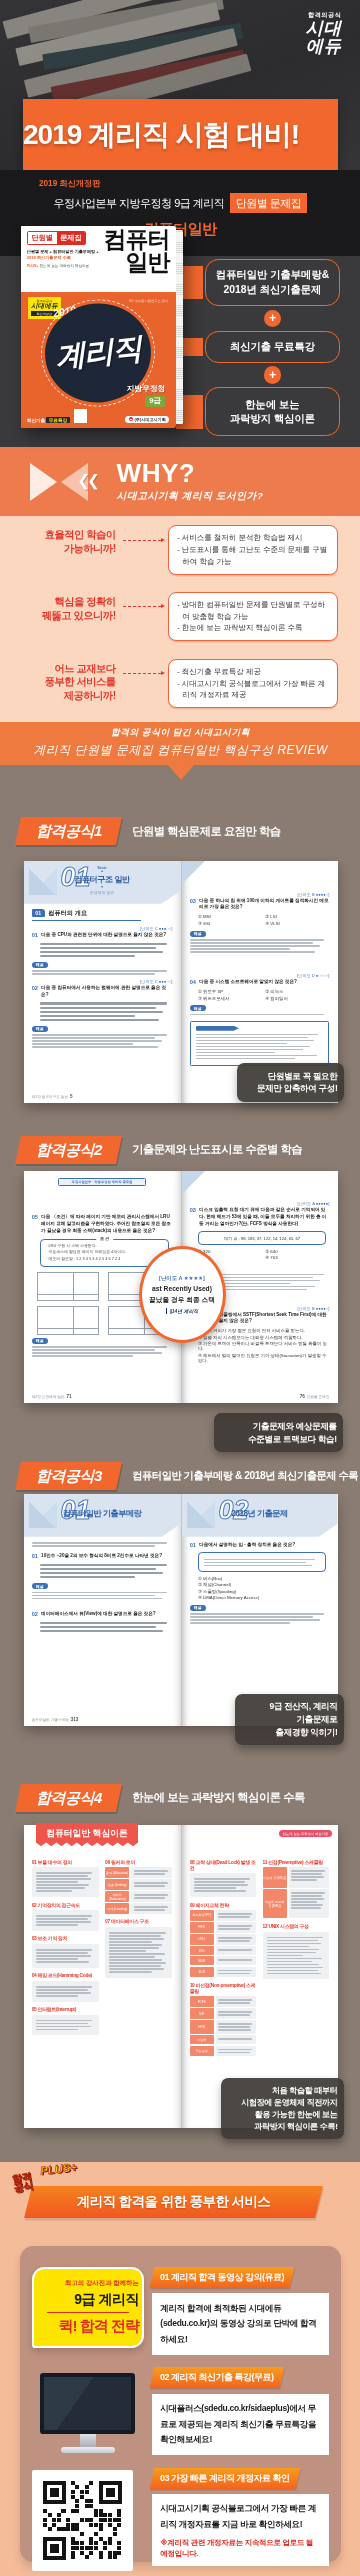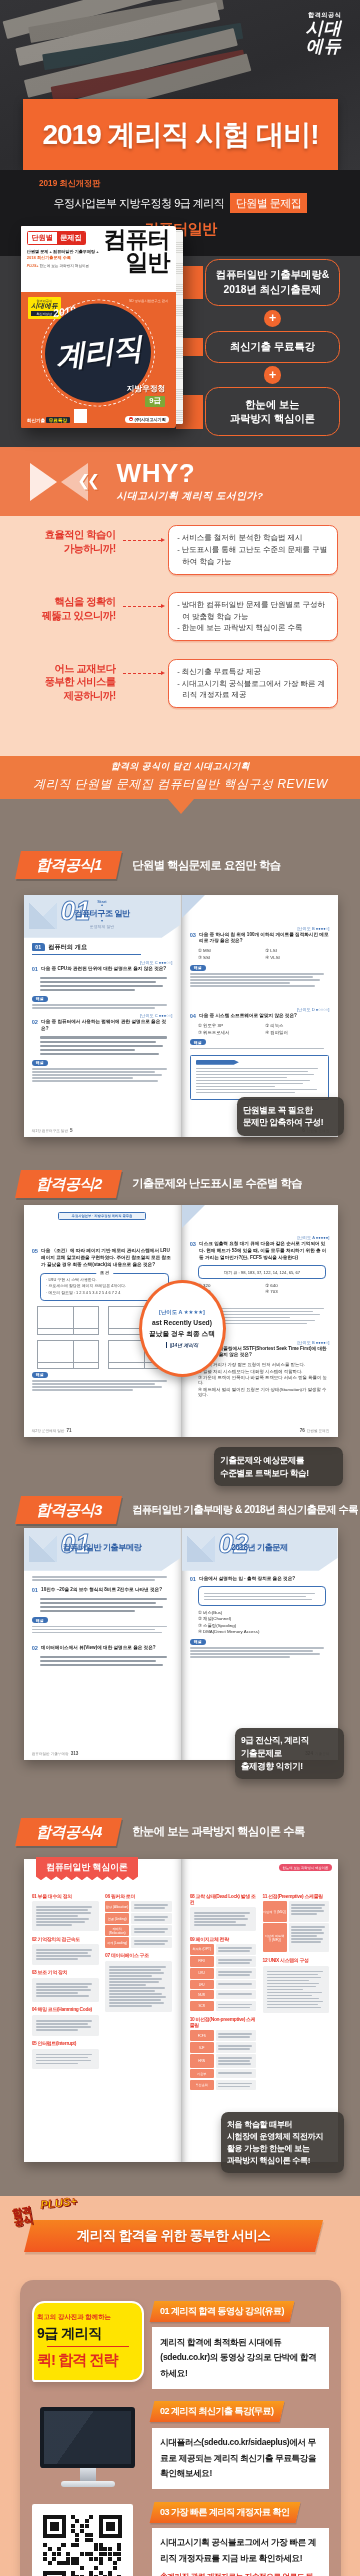--- a/index.html
+++ b/index.html
@@ -19,21 +19,21 @@
   .papers i:nth-child(2){left:46px;top:32px;width:196px;height:15.5px;background:#b7b0a2;transform:rotate(-4deg)}
   .papers i:nth-child(3){left:31px;top:46px;width:206px;height:17.5px;background:#ded7c9;transform:rotate(-7deg)}
   .papers i:nth-child(4){left:57px;top:62px;width:201px;height:15.5px;background:#2f4a4f;transform:rotate(-3deg)}
   .papers i:nth-child(5){left:36px;top:76px;width:216px;height:17.5px;background:#c9c2b4;transform:rotate(-8deg)}
   .papers i:nth-child(6){left:62px;top:92px;width:196px;height:15.5px;background:#8c332e;transform:rotate(-5deg)}
   .papers i:nth-child(7){left:41px;top:105px;width:222px;height:17.5px;background:#bdb6a8;transform:rotate(-9deg)}
   .hero-logo{position:absolute;top:11.3px;right:19.6px;text-align:right;color:#fff}
   .hero-logo .s{font-size:6.2px;font-weight:700;letter-spacing:0.5px}
   .hero-logo .b{font-size:17.5px;font-weight:900;font-style:italic;line-height:1.02;letter-spacing:0.5px}
   .hero-title{position:absolute;left:23px;right:23px;top:99px;height:71px;background:var(--orange);
-    display:flex;align-items:center;justify-content:center;box-shadow:0 3.1px 8.2px rgba(0,0,0,.35)}
+    display:flex;align-items:center;box-shadow:0 3.1px 8.2px rgba(0,0,0,.35)}
   .hero-title span{color:#fff;font-size:28px;font-weight:900;letter-spacing:-1px;text-shadow:0 1.5px 3.1px rgba(0,0,0,.25)}
 
   
   .subhead{height:86px;background:#1A1A1C;padding-top:8.2px}
   .subhead .ed{color:var(--orange);font-size:8.2px;font-weight:800;margin:0 0 4.1px 39px}
   .subhead .ln{text-align:center;color:#fff;font-size:11px;font-weight:400;letter-spacing:-0.5px}
   .subhead .ln .tagbox{display:inline-block;background:var(--orange);padding:2.6px 6.2px;margin-left:5.2px}
   .subhead .sj{text-align:center;color:var(--orange);font-size:15px;font-weight:900;margin-top:6.2px;letter-spacing:-0.5px}
 
   
@@ -81,21 +81,21 @@
   
   .why{height:69px;background:#EE7B4B;display:flex;align-items:center;padding-left:30px;position:relative}
   .whylogo{width:67px;height:44px;position:relative;margin-right:19.6px}
   .whylogo .bt{position:absolute;left:0;top:3.1px;width:0;height:0;border:19px solid transparent;border-left:27px solid rgba(255,255,255,.85)}
   .whylogo .bt2{position:absolute;right:9.3px;top:3.1px;width:0;height:0;border:19px solid transparent;border-right:27px solid rgba(255,255,255,.55)}
   .whylogo .ch{position:absolute;right:0;top:12.4px;color:#fff;font-size:15.5px;font-weight:900;letter-spacing:-3.1px;text-shadow:1px 1px 0 rgba(209,80,20,.6)}
   .why .txt .w{color:#fff;font-size:26px;font-weight:900;letter-spacing:0.5px;line-height:1}
   .why .txt .s{color:#fff;font-size:9.8px;font-style:italic;font-weight:700;margin-top:4.1px;letter-spacing:0.5px}
 
   
-  .reasons{height:240px;background:var(--pink);padding:9.3px 23px 0 20.6px}
+  .reasons{height:206px;background:var(--pink);padding:9.3px 23px 0 20.6px}
   .rrow{display:flex;align-items:flex-start;margin-bottom:17.5px}
   .rhead{width:95px;text-align:right;color:#E33A2E;font-size:10.3px;font-weight:900;line-height:1.3;letter-spacing:-0.5px;padding-top:3.1px}
   .rarr{width:38px;margin:0 7.2px;position:relative;border-top:1.3px dashed #E33A2E;margin-top:14.4px}
   .rarr:after{content:'';position:absolute;right:-4.1px;top:-3.1px;border-left:4.6px solid #E33A2E;border-top:2.6px solid transparent;border-bottom:2.6px solid transparent}
   .rbox{flex:1;background:#fff;border:1.3px solid var(--coral);border-radius:8.2px;padding:6.2px 8.2px;box-shadow:0 1.5px 0 rgba(224,90,50,.25)}
   .rbox div{font-size:7.5px;color:#333;line-height:1.55;padding-left:5.2px;text-indent:-5.2px}
 
   
   .review{height:43px;background:var(--orange2);text-align:center;color:#fff;position:relative;padding-top:5.2px}
   .review .l1{font-size:8.8px;font-weight:700;font-style:italic;letter-spacing:0.5px}
@@ -152,21 +152,21 @@
      repeating-linear-gradient(180deg,transparent 0 6.7px,#9aa2ab 6.7px 7.2px);position:relative}
   .stacktbl:before{content:'';position:absolute;left:58%;top:0;bottom:0;width:0.5px;background:#9aa2ab}
   .maglens{position:absolute;right:-45px;top:75px;width:87px;height:97px;background:#fff;border:3.1px solid var(--orange);
     border-radius:50%;z-index:6;display:flex;flex-direction:column;align-items:center;justify-content:center;gap:3.6px;
     box-shadow:0 4.1px 9.3px rgba(0,0,0,.3);text-align:center;padding:4.1px}
   .maglens .mt{color:var(--blue);font-size:5.4px;font-weight:700}
   .maglens .m1{font-size:6.7px;font-weight:800;color:#222}
   .maglens .m2{font-size:6.7px;font-weight:800;color:#222}
   .maglens .ms{font-size:4.9px;font-style:italic;color:#16325c;border-left:1.5px solid #16325c;padding-left:2.6px;font-weight:700}
   .tip{position:absolute;background:rgba(62,58,54,.93);border-radius:7.2px;padding:6.7px 6.2px;color:#fff;font-weight:700;
-    font-size:8.5px;line-height:1.5;text-align:left;box-shadow:0 4.1px 8.2px rgba(0,0,0,.3);z-index:7;letter-spacing:-0.3px}
+    font-size:8.5px;line-height:1.5;text-align:right;box-shadow:0 4.1px 8.2px rgba(0,0,0,.3);z-index:7;letter-spacing:-0.3px}
   .tip.flow{position:static;display:block;width:129px;margin:10.3px 18px 0 auto}
   
   .ribbon4{position:absolute;left:12.4px;top:-2.1px;background:#F0554B;color:#fff;font-weight:800;font-size:8.8px;padding:5.2px 10.3px 6.2px;z-index:3;
     clip-path:polygon(0 0,100% 0,100% 84%,95% 100%,90% 84%,85% 100%,80% 84%,75% 100%,70% 84%,65% 100%,60% 84%,55% 100%,50% 84%,45% 100%,40% 84%,35% 100%,30% 84%,25% 100%,20% 84%,15% 100%,10% 84%,5% 100%,0 84%)}
   .tab4{position:absolute;right:5.2px;top:5.2px;background:#E8506A;color:#fff;font-size:3.3px;padding:1.5px 4.1px;border-radius:4.1px}
   .cols2{display:grid;grid-template-columns:1fr 1fr;gap:6.2px;margin-top:2.1px}
   .h4red{color:#E8392B;font-size:4.9px;font-weight:800;margin:4.6px 0 2.6px;letter-spacing:-0.3px}
   .gbox{background:#EFF0F1;border-radius:1.5px;padding:3.6px 4.1px}
   .chiprow{display:flex;gap:2.1px;margin:1.5px 0;align-items:stretch}
   .chip{background:#F2876A;color:#fff;font-size:3.1px;display:flex;align-items:center;justify-content:center;text-align:center;
@@ -180,21 +180,21 @@
   .pbanner span{display:block;transform:skewX(14deg);color:#fff;font-size:13.4px;font-weight:900;text-align:center;letter-spacing:-0.5px;text-shadow:0 1px 1.5px rgba(0,0,0,.2)}
   .sticker{position:absolute;left:13.4px;top:11.3px;transform:rotate(-10deg);z-index:3;line-height:.95}
   .sticker .a{font-size:9.8px;font-weight:900;color:var(--yellow);-webkit-text-stroke:0.6px #B01E12;text-shadow:1px 1px 0 #7a130b}
   .sticker .p{font-size:11.3px;font-weight:900;font-style:italic;color:var(--yellow);-webkit-text-stroke:0.6px #B01E12;text-shadow:1px 1px 0 #7a130b;margin-left:13.4px;display:block;transform:rotate(4deg) translateY(-15.5px);position:absolute;left:14.4px;top:13.4px;width:46px}
   .brownbox{margin:28px 19.6px 0;height:316px;background:#BE9180;border-radius:13.4px;padding:20.6px 12.4px 0;box-shadow:0 5.2px 9.3px rgba(0,0,0,.15)}
   .svc{display:grid;grid-template-columns:112px 1fr;gap:8.2px;margin-bottom:12.4px;align-items:start}
   .pribbon{display:inline-block;background:linear-gradient(180deg,#F99C1C,#F2641F);transform:skewX(-13deg);padding:4.1px 8.2px;margin-bottom:5.2px;box-shadow:1px 1.5px 0 rgba(0,0,0,.12)}
   .pribbon span{display:inline-block;transform:skewX(13deg);color:#fff;font-size:9px;font-weight:800;letter-spacing:-0.5px}
   .wbox{background:#fff;padding:7.2px 8.2px;font-size:8.5px;color:#222;line-height:1.85;font-weight:600;letter-spacing:-0.3px}
   .wbox .note{color:#E02B20;font-size:7.5px;margin-top:4.1px;line-height:1.5}
-  .ybadge{background:var(--yellow);border:2.6px solid #fff;border-radius:12.4px 12.4px 12.4px 3.1px;text-align:left;padding:10.3px 3.1px;box-shadow:0 3.1px 6.2px rgba(0,0,0,.15)}
+  .ybadge{background:var(--yellow);border:2.6px solid #fff;border-radius:12.4px 12.4px 12.4px 3.1px;text-align:right;padding:10.3px 3.1px;box-shadow:0 3.1px 6.2px rgba(0,0,0,.15)}
   .ybadge .s{color:#E02B20;font-size:6.4px;font-weight:800}
   .ybadge .m{color:#15181D;font-size:14px;font-weight:900;margin:3.1px 0;letter-spacing:-0.5px}
   .ybadge .hr{height:1px;background:#E02B20;width:80%;margin:3.1px auto}
   .ybadge .b{color:#E02B20;font-size:15px;font-weight:900;letter-spacing:-1px}
   .monitor{width:95px;margin:6.2px auto 0}
   .monitor .scr{height:61px;background:linear-gradient(125deg,#46536455 0 40%,transparent 40%),#232c38;border:4.6px solid #151b23;border-radius:3.1px}
   .monitor .neck{width:15.5px;height:12.4px;background:linear-gradient(#dde1e6,#a9afb8);margin:0 auto}
   .monitor .base{width:54px;height:6.2px;background:linear-gradient(#eef0f3,#c3c9d0);border-radius:3.1px;margin:0 auto}
   .qrwrap{width:101px;height:101px;background:#fff;border-radius:2.1px;display:flex;align-items:center;justify-content:center;margin-top:2.1px}
   #qr{position:relative;width:79px;height:79px;background:#fff}

